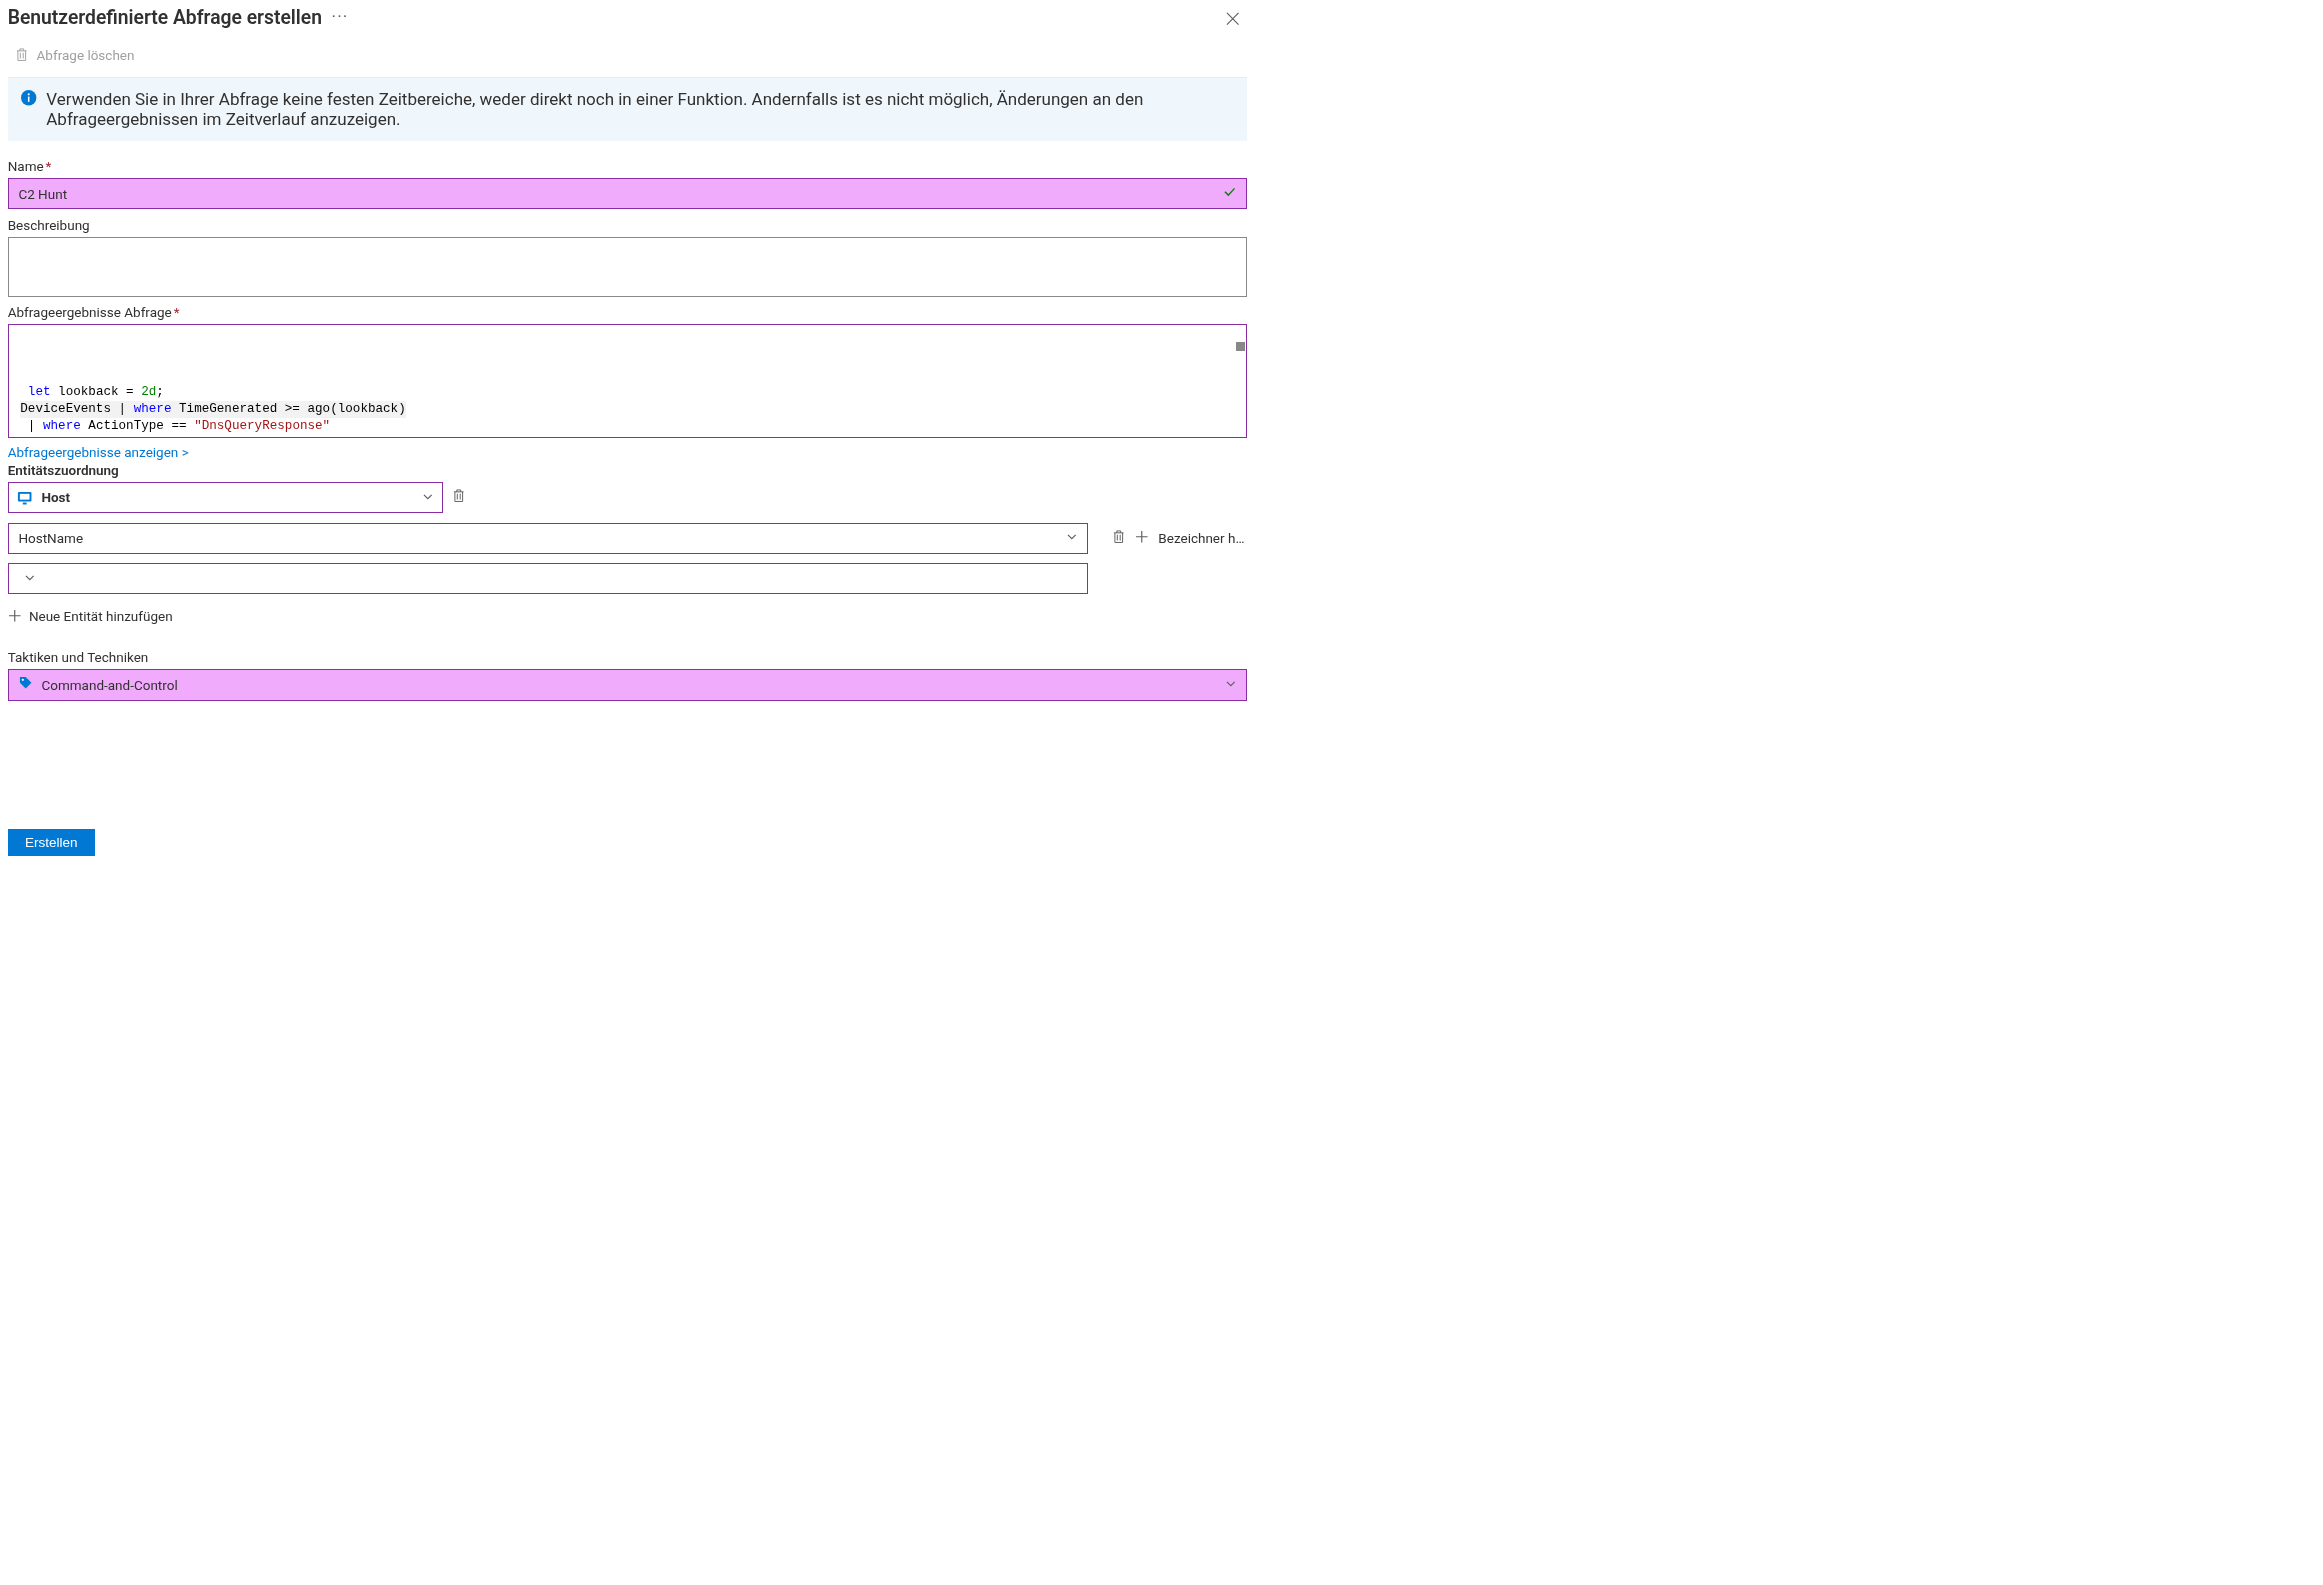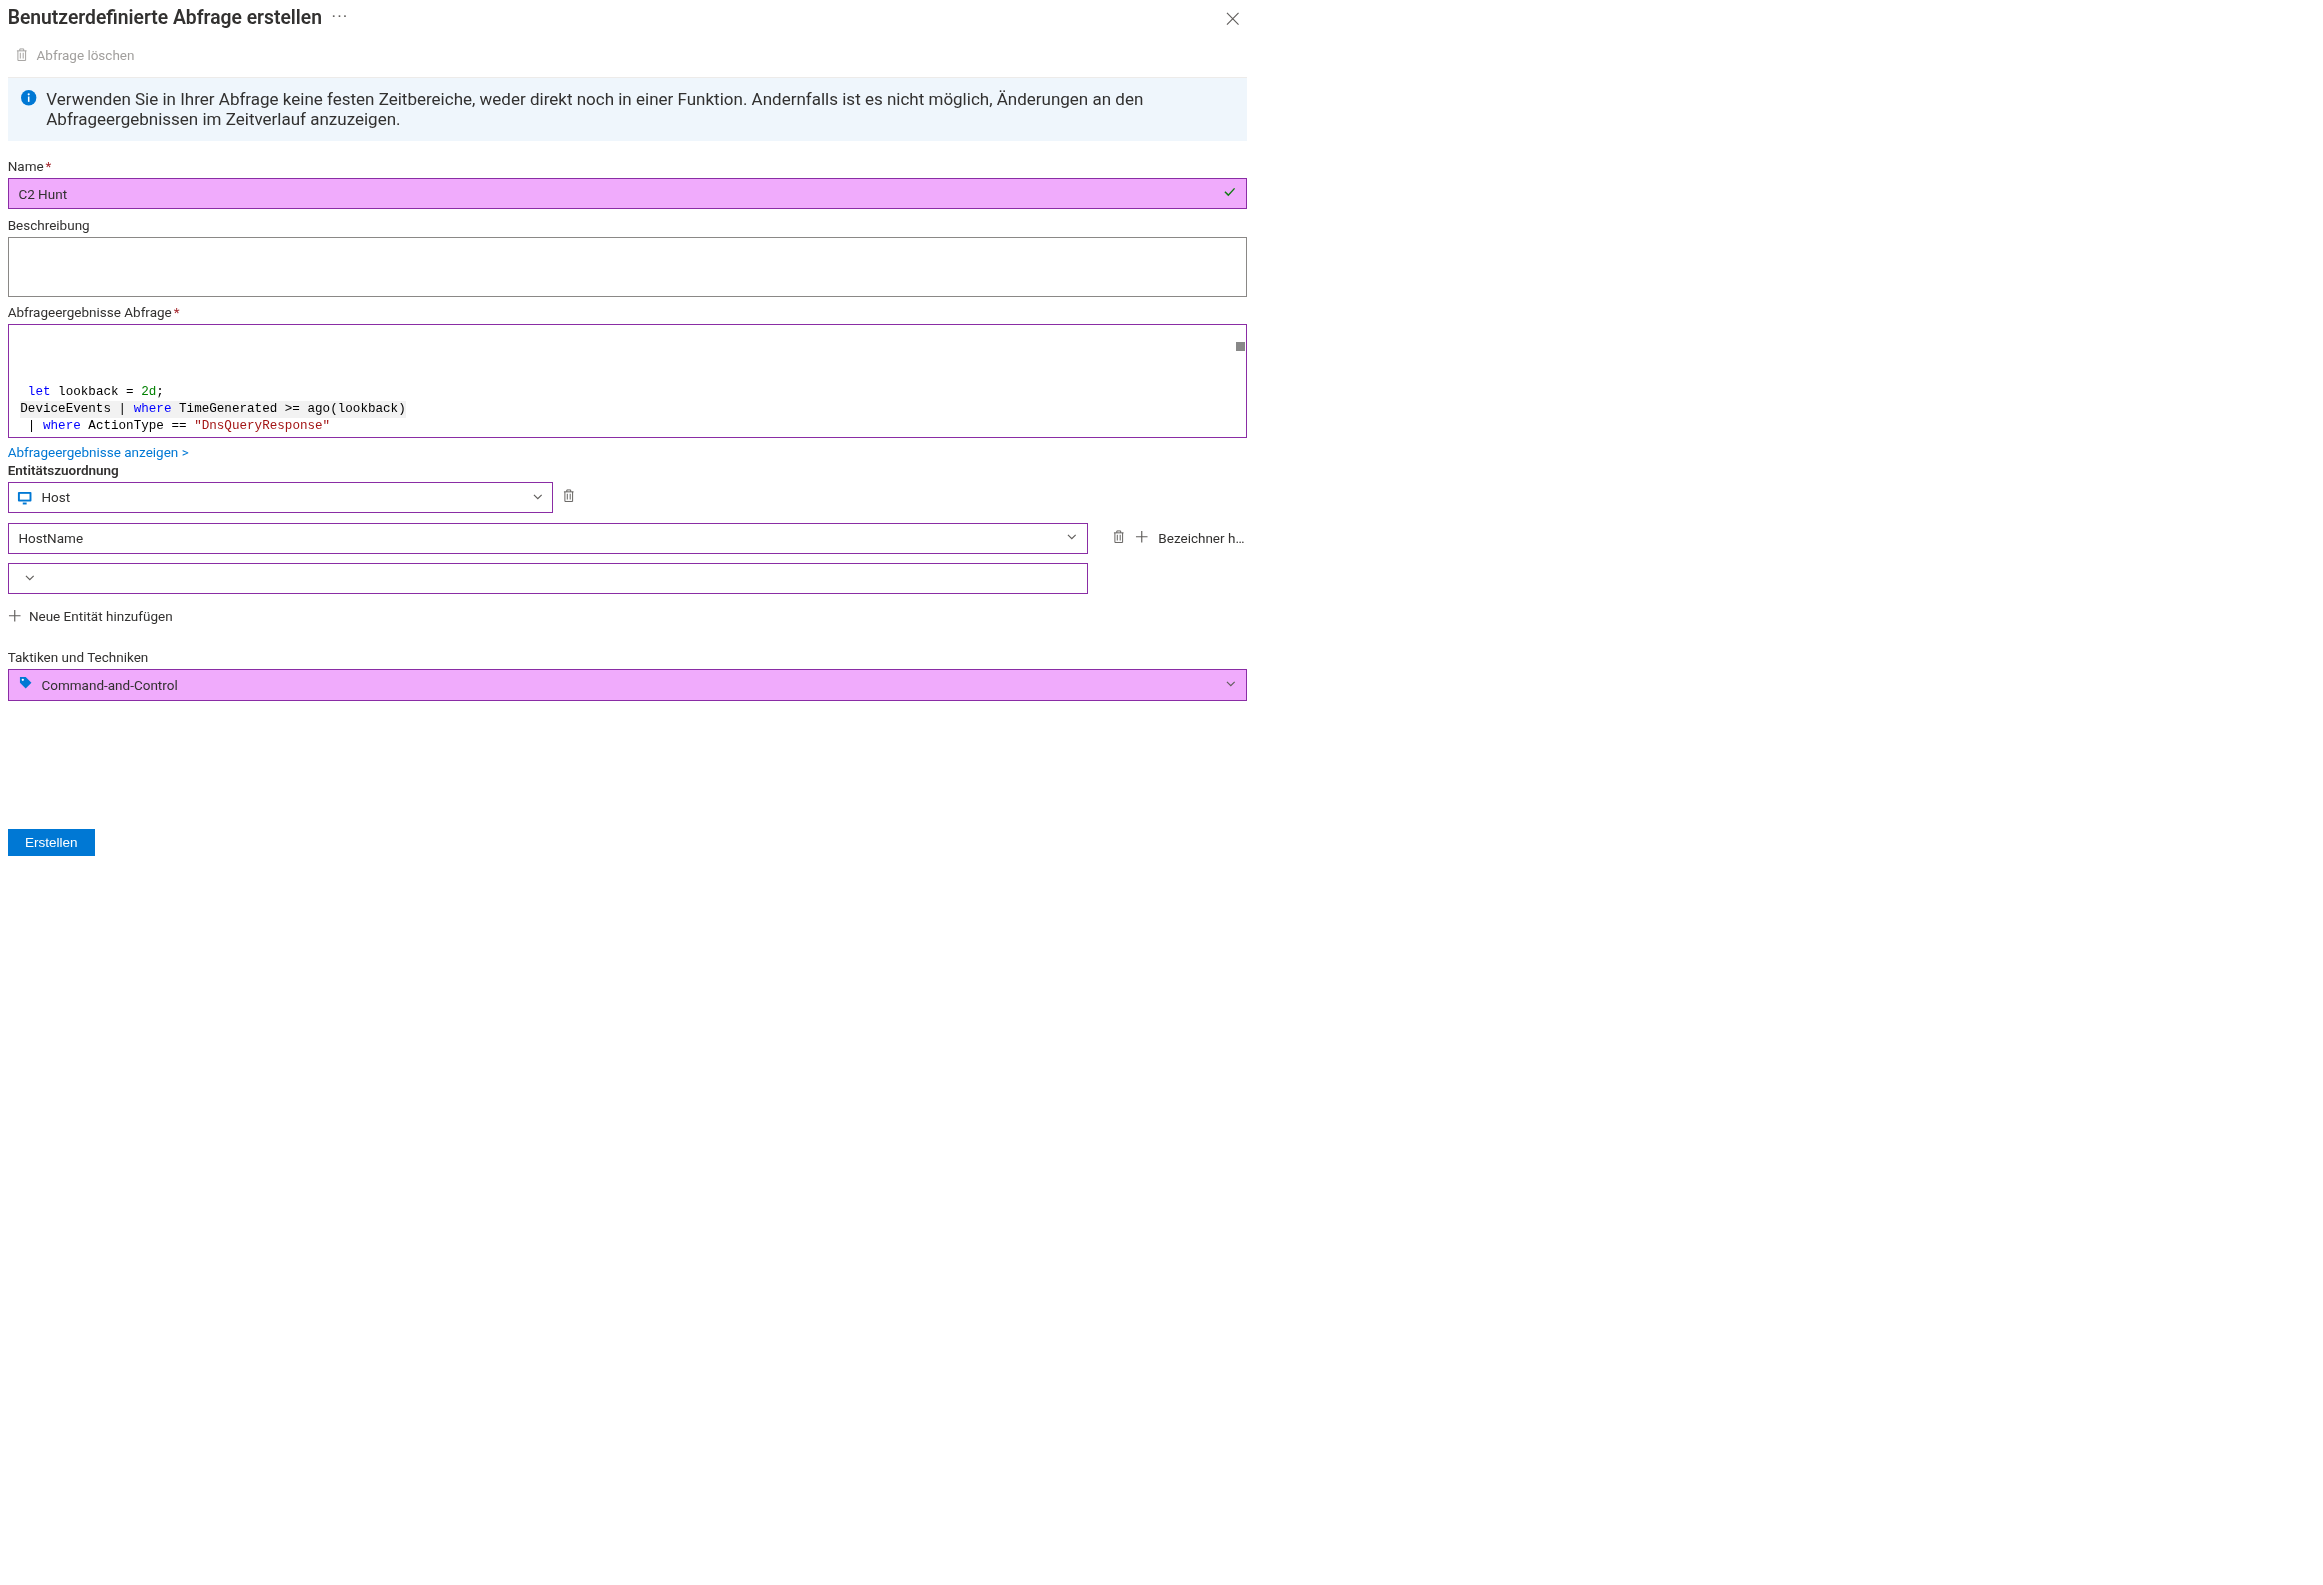--- a/index.html
+++ b/index.html
@@ -139,21 +139,22 @@
     display: flex;
     align-items: center;
     gap: 9.7px;
   }
   .entity-type-box {
     border: 1px solid var(--border-purple);
     display: flex;
     align-items: center;
     padding: 3.9px 7.7px;
     min-height: 31px;
-    width: 545px;
+    width: 435px;
+    font-weight: bold;
   }
   .entity-type-box .ent-icon {
     width: 17.4px; height: 17.4px;
     margin-right: 7.7px;
     flex: 0 0 auto;
   }
   .entity-type-box .value { flex: 1; }
   .chev {
     flex: 0 0 auto;
     margin-left: 5.8px;

